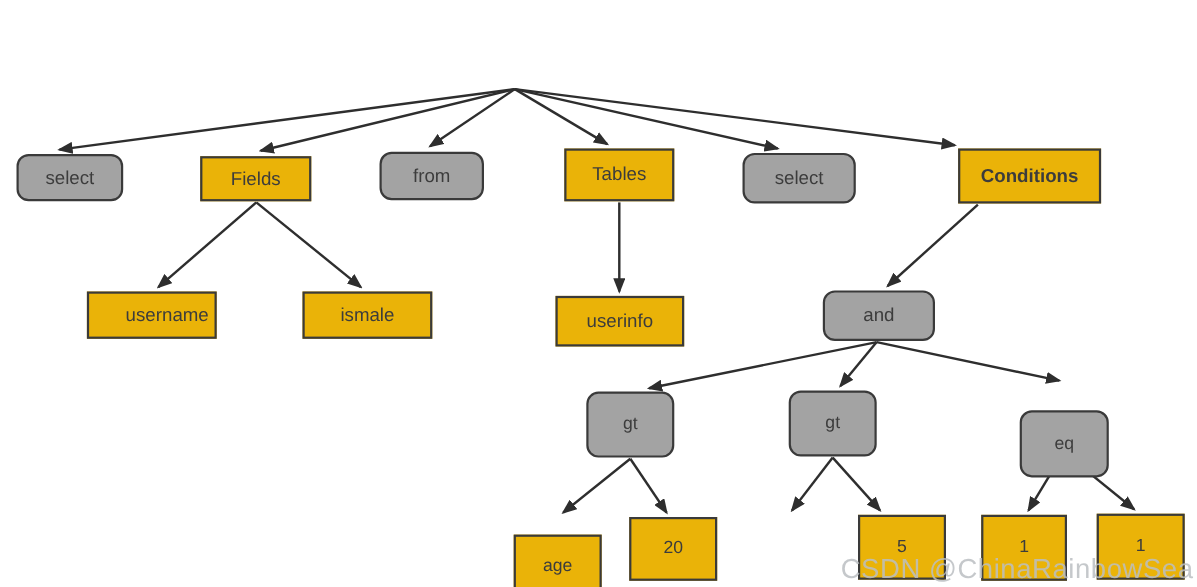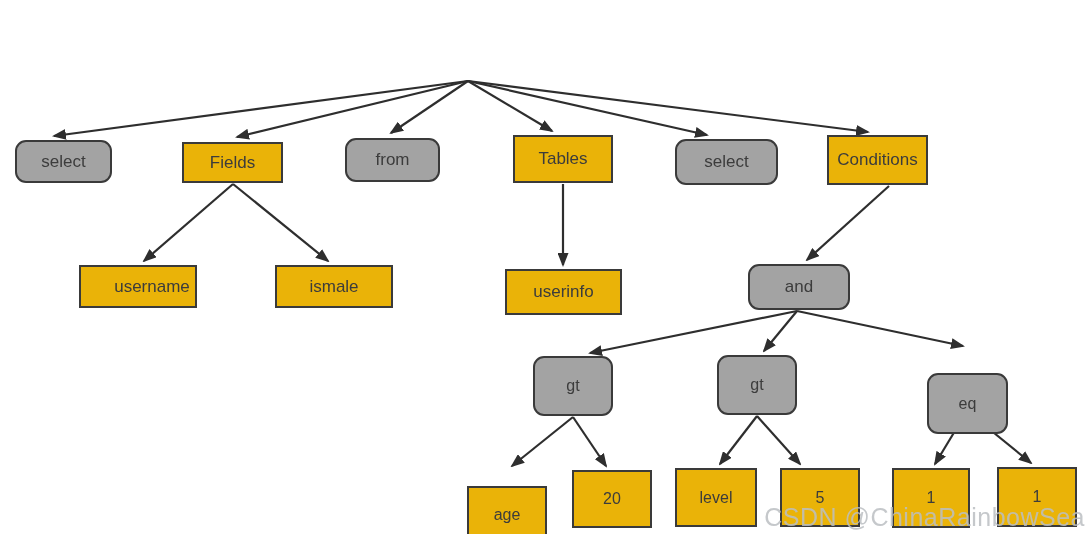--- a/index.html
+++ b/index.html
@@ -86,41 +86,40 @@
   <div class="node keyword" style="left:15px; top:140px; width:97px; height:43px;">select</div>
 
   <div class="node plain" style="left:182px; top:142px; width:101px; height:41px;">Fields</div>
 
   <div class="node keyword" style="left:345px; top:138px; width:95px; height:44px;">from</div>
 
   <div class="node plain" style="left:513px; top:135px; width:100px; height:48px;">Tables</div>
 
   <div class="node keyword" style="left:675px; top:139px; width:103px; height:46px;">select</div>
 
-  <div class="node plain" style="left:827px; top:135px; width:101px; height:50px;">Conditions</div>
+  <div class="node plain" style="left:871px; top:135px; width:130px; height:50px;font-weight:bold;">Conditions</div>
 
   <div class="node plain" style="left:79px; top:265px; width:118px; height:43px;padding-left:28px;">username</div>
 
   <div class="node plain" style="left:275px; top:265px; width:118px; height:43px;">ismale</div>
 
   <div class="node plain" style="left:505px; top:269px; width:117px; height:46px;">userinfo</div>
 
   <div class="node keyword" style="left:748px; top:264px; width:102px; height:46px;">and</div>
 
   <div class="node keyword small" style="left:533px; top:356px; width:80px; height:60px;">gt</div>
 
   <div class="node keyword small" style="left:717px; top:355px; width:80px; height:60px;">gt</div>
 
   <div class="node keyword small" style="left:927px; top:349px; width:81px; height:61px;margin-top:24px;">eq</div>
 
   <div class="node plain small" style="left:467px; top:486px; width:80px; height:58px;">age</div>
 
   <div class="node plain small" style="left:572px; top:470px; width:80px; height:58px;">20</div>
 
-  <div class="node plain small" style="left:675px; top:468px; width:82px; height:59px;">level</div>
 
   <div class="node plain small" style="left:780px; top:468px; width:80px; height:59px;">5</div>
 
   <div class="node plain small" style="left:892px; top:468px; width:78px; height:60px;">1</div>
 
   <div class="node plain small" style="left:997px; top:467px; width:80px; height:60px;">1</div>
 
   <div class="watermark">CSDN @ChinaRainbowSea</div>
 
 </div>

